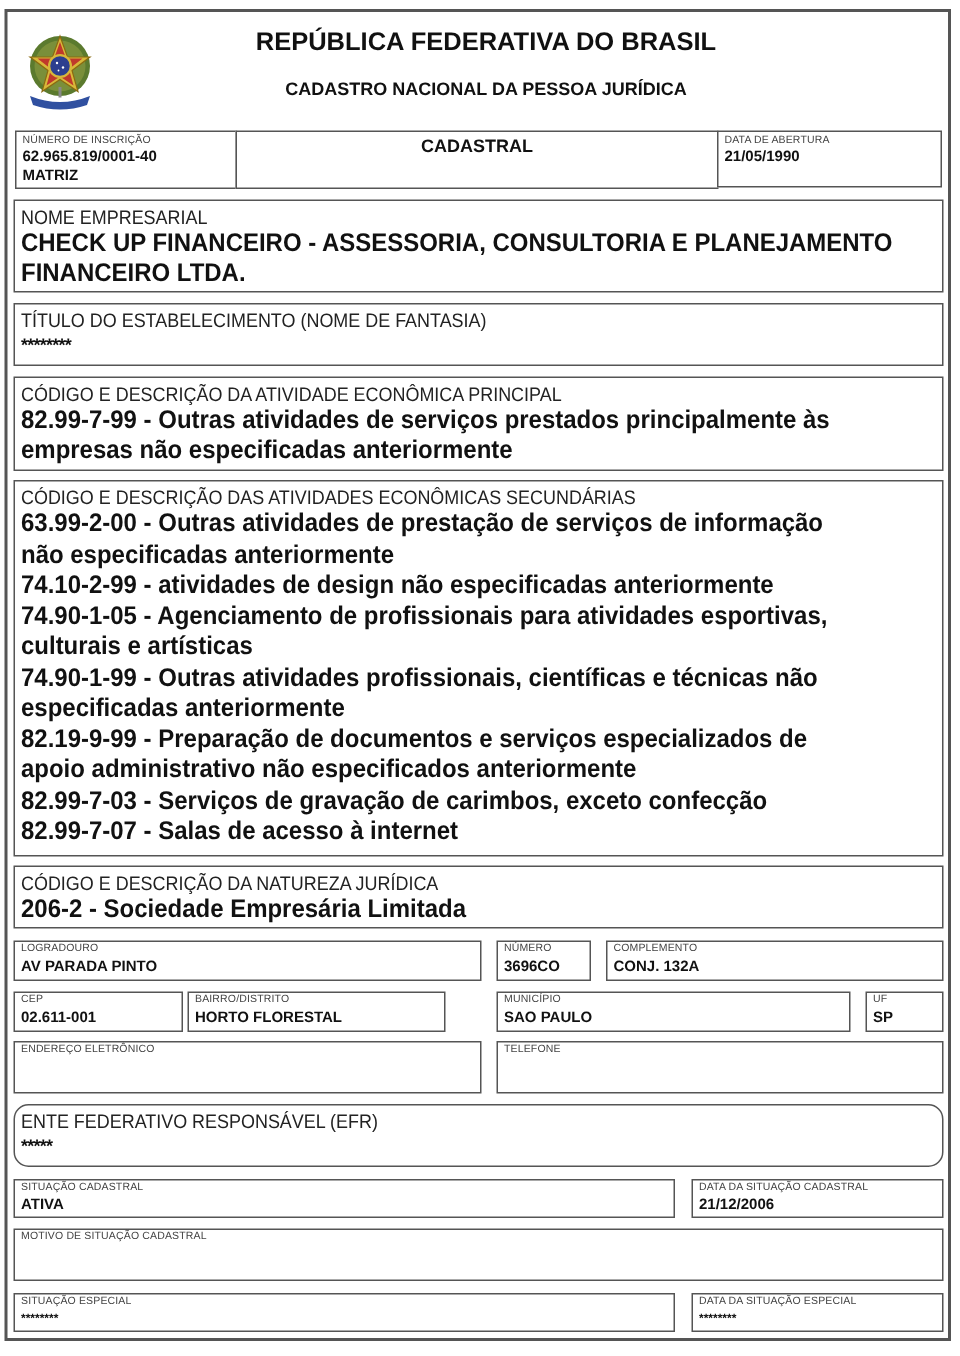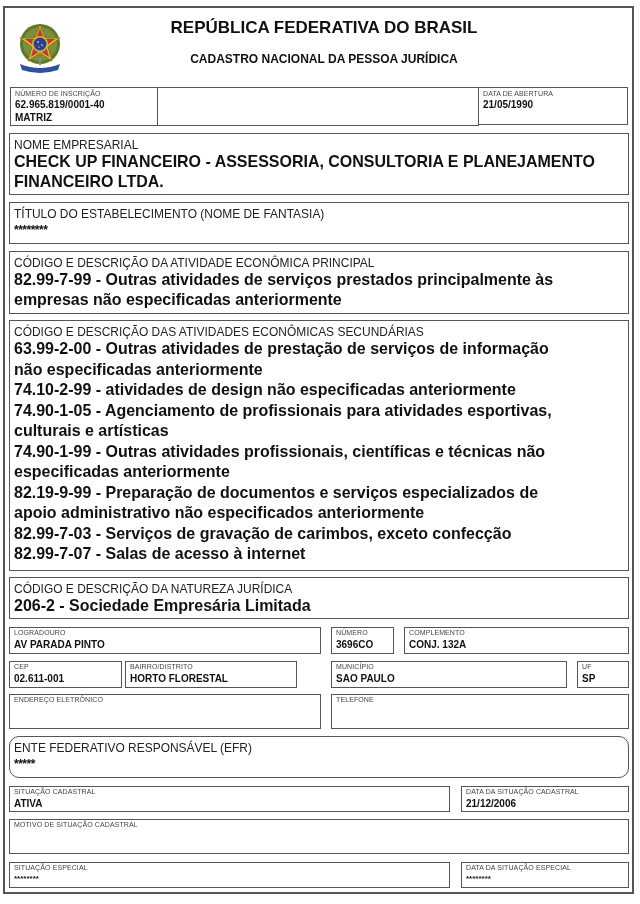--- a/index.html
+++ b/index.html
@@ -39,20 +39,21 @@
 <div class="title1"><span>REPÚBLICA FEDERATIVA DO BRASIL</span></div>
 <div class="title2"><span>CADASTRO NACIONAL DA PESSOA JURÍDICA</span></div>
 
 <div class="box" style="left:10px; top:87px; width:148px; height:39px;">
   <div class="lbl" style="top:2px;">NÚMERO DE INSCRIÇÃO</div>
   <div class="val" style="top:11px;">62.965.819/0001-40</div>
   <div class="val" style="top:24px;">MATRIZ</div>
 </div>
 <div class="box" style="left:157px; top:87px; width:322px; height:39px;">
   <div class="center-title">
+    <div>CADASTRAL</div>
   </div>
 </div>
 <div class="box" style="left:478px; top:87px; width:150px; height:38px;">
   <div class="lbl" style="top:2px;">DATA DE ABERTURA</div>
   <div class="val" style="top:11px;">21/05/1990</div>
 </div>
 
 <div class="box" style="left:9px; top:133px; width:620px; height:62px;">
   <div class="lblbig">NOME EMPRESARIAL</div>
   <div class="valbig" style="top:18px;">CHECK UP FINANCEIRO - ASSESSORIA, CONSULTORIA E PLANEJAMENTO</div>

